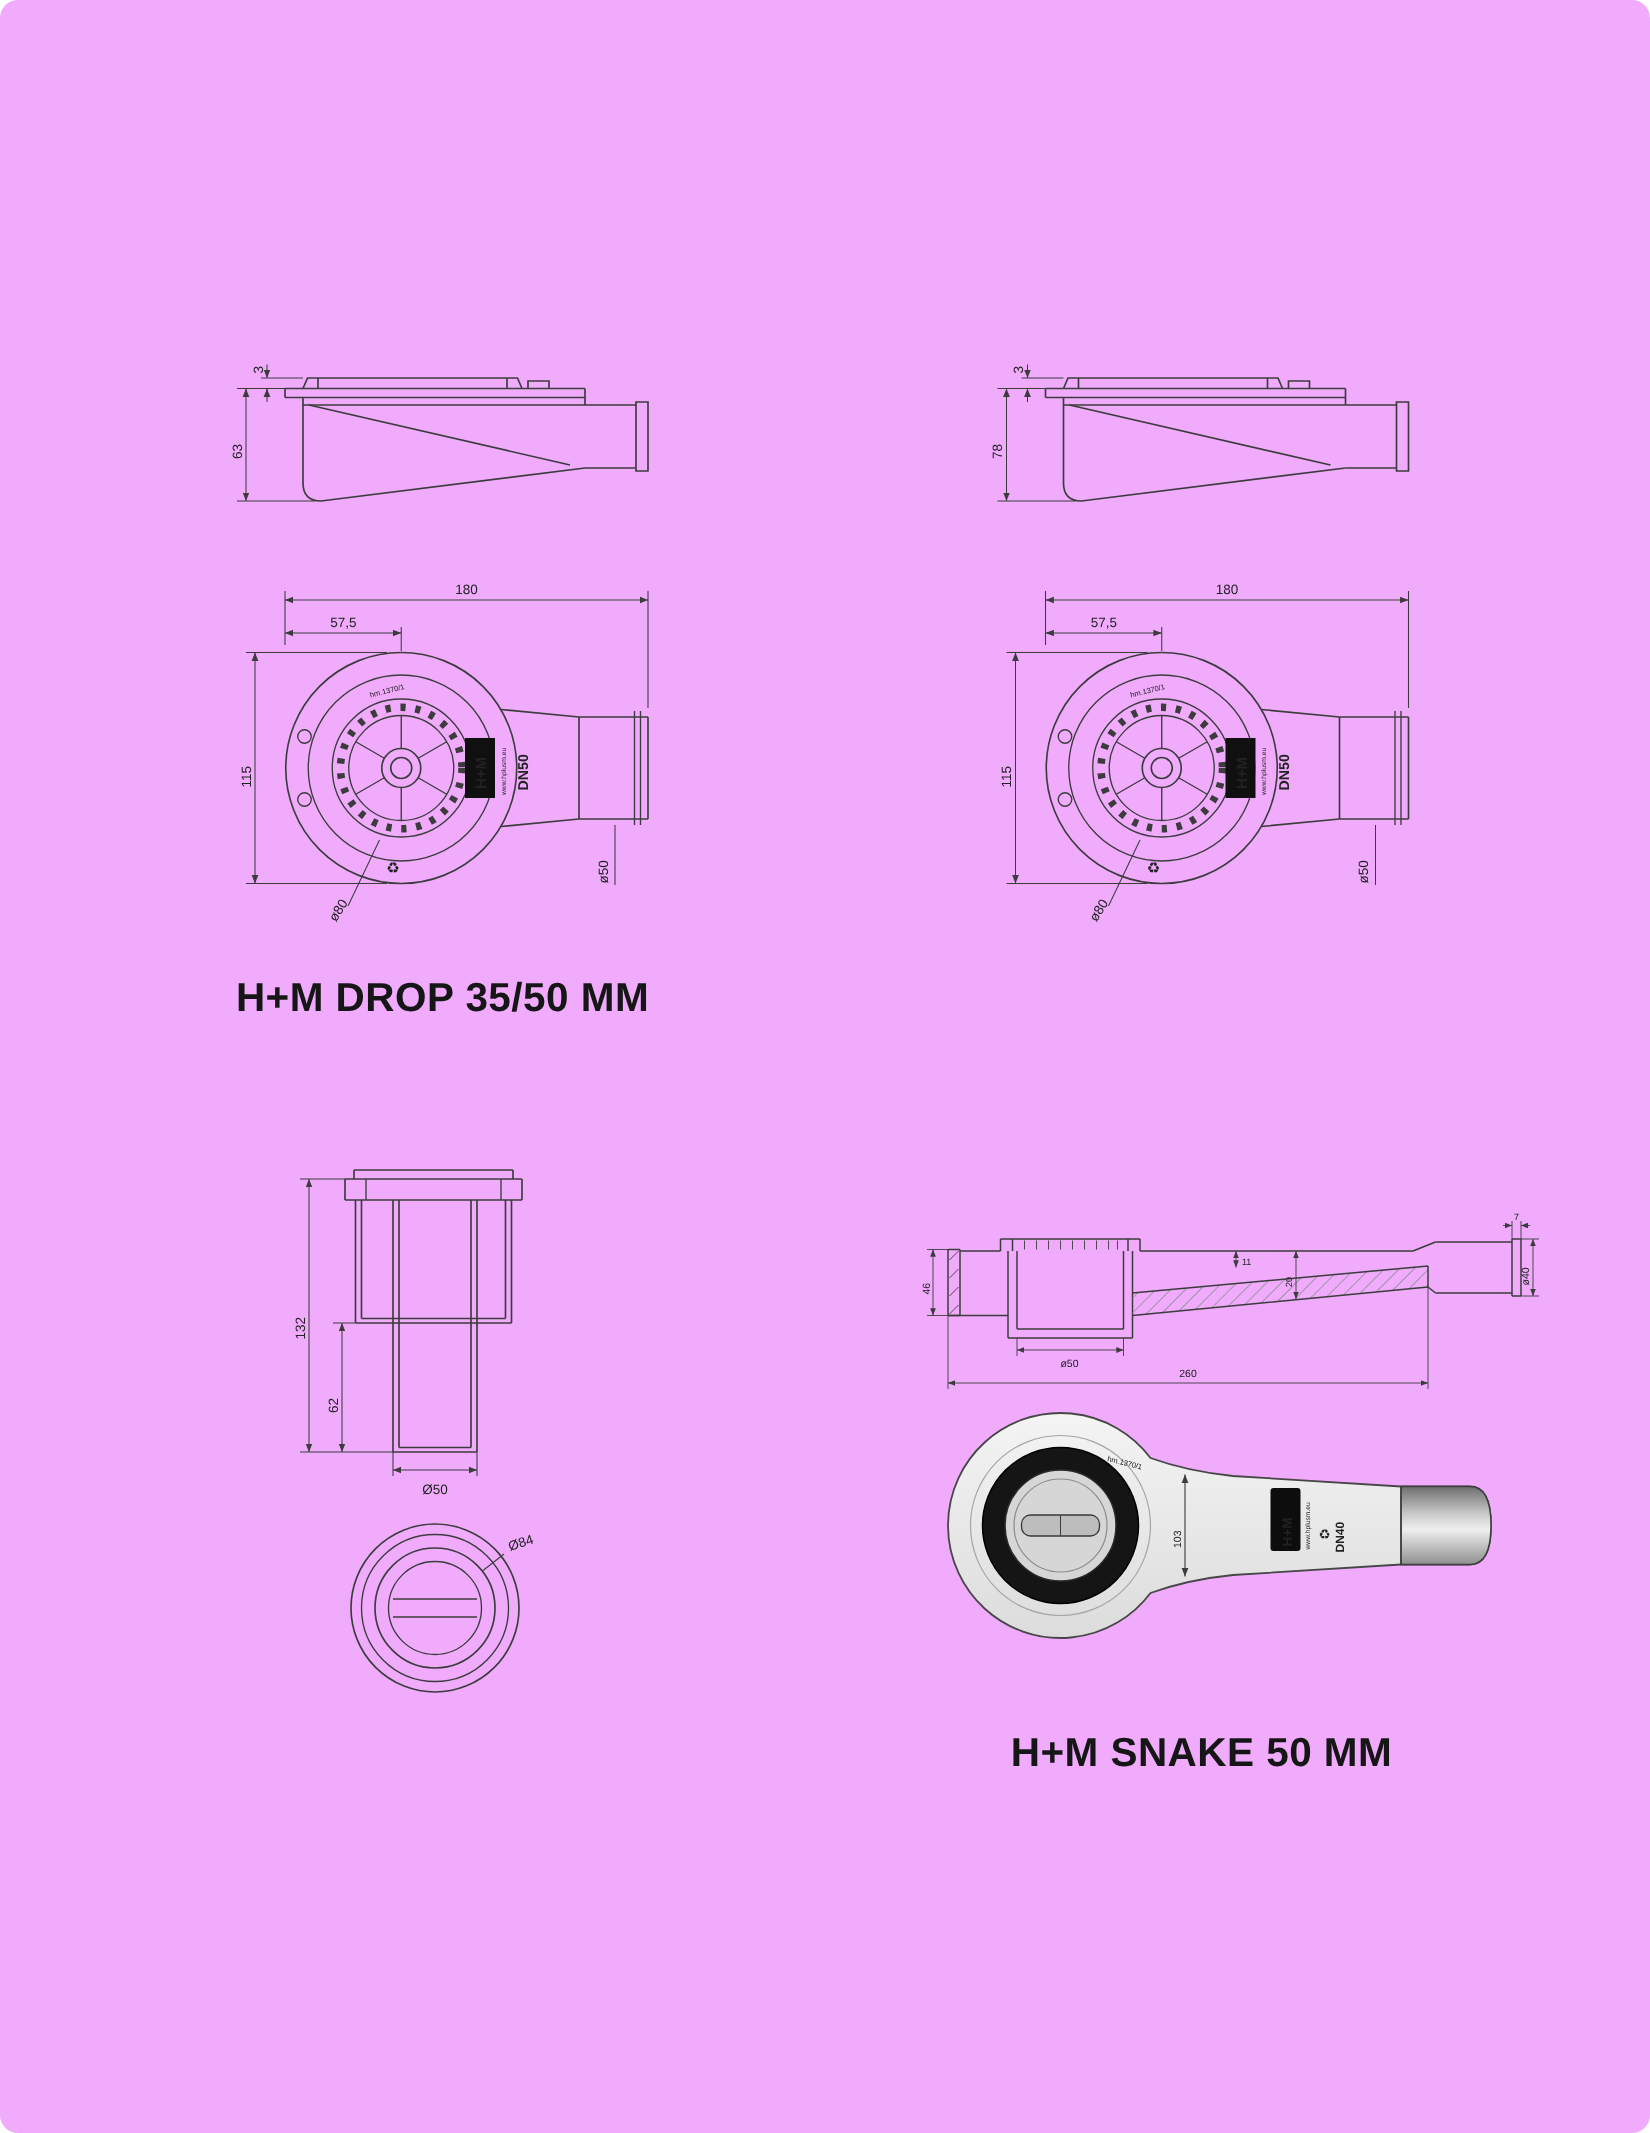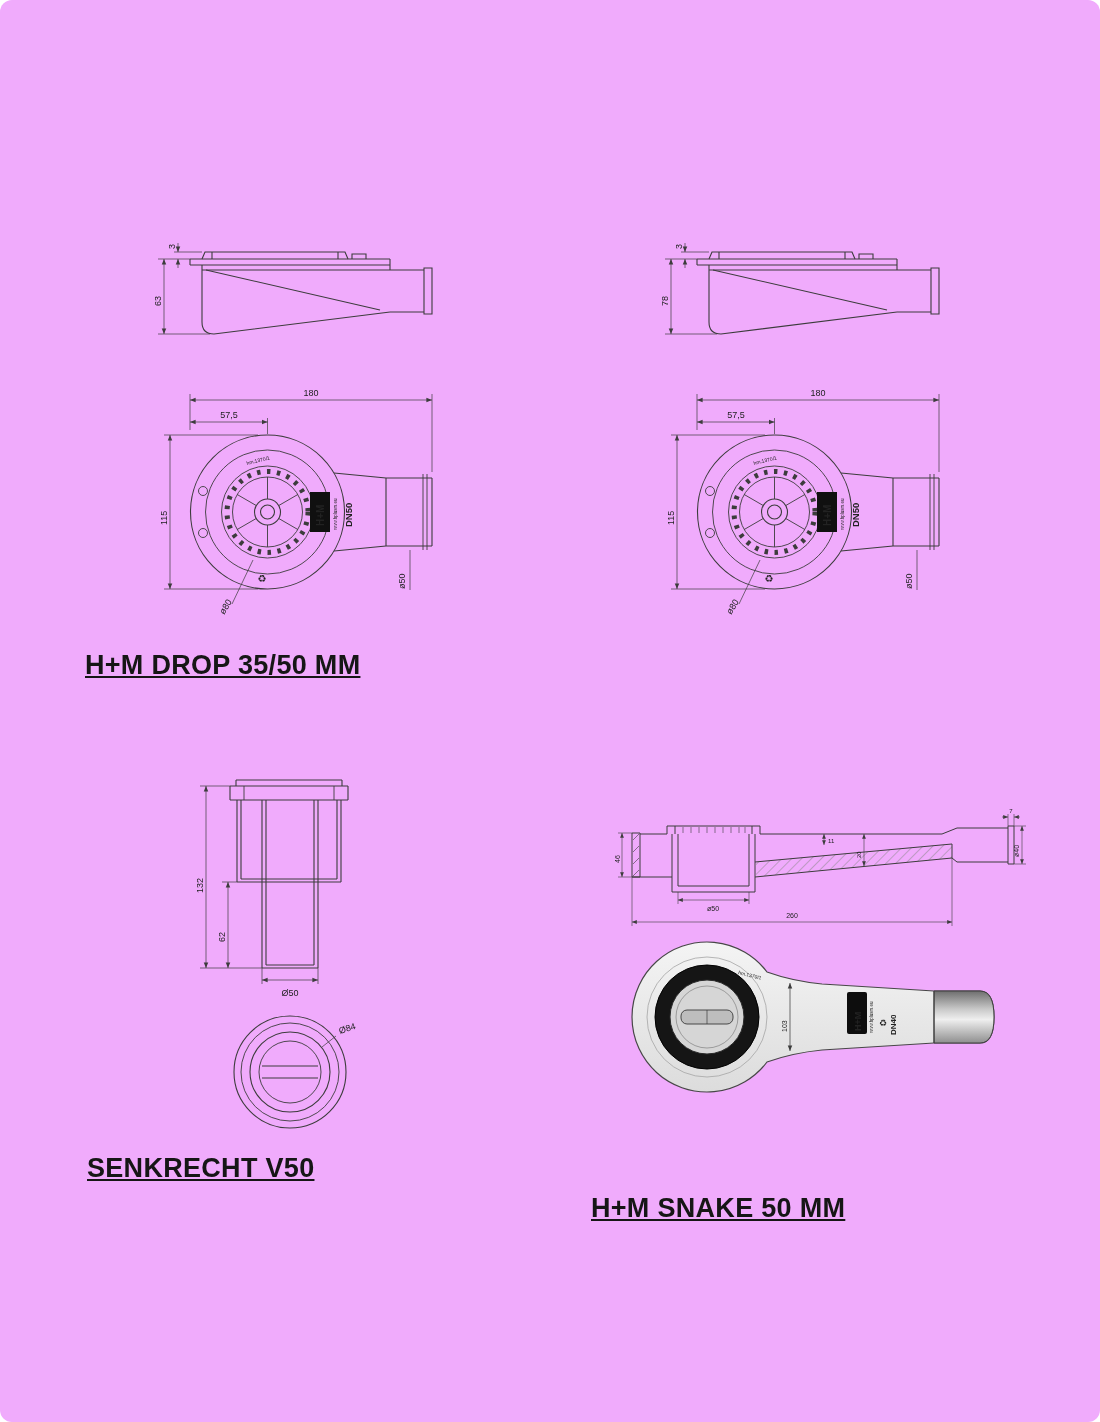--- a/index.html
+++ b/index.html
@@ -1,22 +1,22 @@
 <!DOCTYPE html>
 <html><head>
 <meta charset="utf-8">
 <style>
   html,body{margin:0;padding:0;background:#ffffff;}
   .page{position:relative;width:1100px;height:1422px;background:#f0abfc;overflow:hidden;
         font-family:"Liberation Sans", sans-serif;border-radius:12px;}
   .page svg{position:absolute;overflow:visible;}
   svg text{font-family:"Liberation Sans", sans-serif;fill:#222;}
-  h2.product-label{position:absolute;margin:0;width:420px;
+  h2.product-label{position:absolute;margin:0;width:420px;text-align:center;
         font-family:"Liberation Sans", sans-serif;font-weight:700;font-size:27px;
-        letter-spacing:.3px;color:#161616;white-space:nowrap;text-decoration:underline;}
+        letter-spacing:.3px;color:#161616;white-space:nowrap;}
   .defs-holder{position:absolute;width:0;height:0;}
 </style>
 </head>
 <body>
 
 <div class="page">
 
   <svg class="defs-holder">
     <defs>
       <marker id="arr" markerWidth="9" markerHeight="8" refX="8" refY="4" orient="auto-start-reverse">
@@ -150,21 +150,20 @@
         <path d="M166,264 L152,275" stroke-width="0.7"></path>
       </g>
       <g>
         <text font-size="9" transform="translate(33,121) rotate(-90)">132</text>
         <text font-size="9" transform="translate(55,170) rotate(-90)">62</text>
         <text font-size="9" text-anchor="middle" x="120" y="224">Ø50</text>
         <text font-size="9" transform="translate(170,262) rotate(-18)">Ø84</text>
       </g>
     </svg>
   </figure>
-  <h2 class="product-label" style="left:87px;top:1153px">SENKRECHT V50</h2>
 
   <figure style="margin:0">
     <svg style="left:612px;top:800px" width="420" height="310" viewBox="0 0 420 310">
 
       <g stroke="#3c3c3c" stroke-width="1" fill="none">
         <path d="M20,33 V77 M28,33 V77 M20,33 H28 M20,77 H28"></path>
         <path d="M21,40 L27,34 M21,52 L27,46 M21,64 L27,58 M21,76 L27,70" stroke-width="0.6"></path>
         <path d="M28,34 H55"></path>
         <path d="M55,26 H148 M55,26 V34 M148,26 V34 M63,26 V34 M140,26 V34"></path>
         <path d="M71,27 V33 M79,27 V33 M87,27 V33 M95,27 V33 M103,27 V33 M111,27 V33 M119,27 V33 M127,27 V33 M133,27 V33" stroke-width="0.6"></path>
@@ -214,15 +213,15 @@
         <text font-size="7" transform="translate(407,57) rotate(-90)">ø40</text>
         <text font-size="7" fill="#222" transform="translate(175,232) rotate(-90)">103</text>
         <text font-size="9" font-weight="bold" fill="#ffffff" transform="translate(249,231) rotate(-90)">H+M</text>
         <text font-size="4.5" fill="#444" transform="translate(261,233) rotate(-90)">www.hplusm.eu</text>
         <text font-size="9" fill="#222" text-anchor="middle" x="271" y="226">♻</text>
         <text font-size="8" font-weight="bold" fill="#555" transform="translate(284,235) rotate(-90)">DN40</text>
         <text font-size="5" fill="#444" transform="translate(126,174) rotate(14)">hm.1370/1</text>
       </g>
     </svg>
   </figure>
-  <h2 class="product-label" style="left:591px;top:1193px">H+M SNAKE 50 MM</h2>
+  <h2 class="product-label" style="left:591px;top:1153px">H+M SNAKE 50 MM</h2>
 
 </div>
 
 </body></html>

